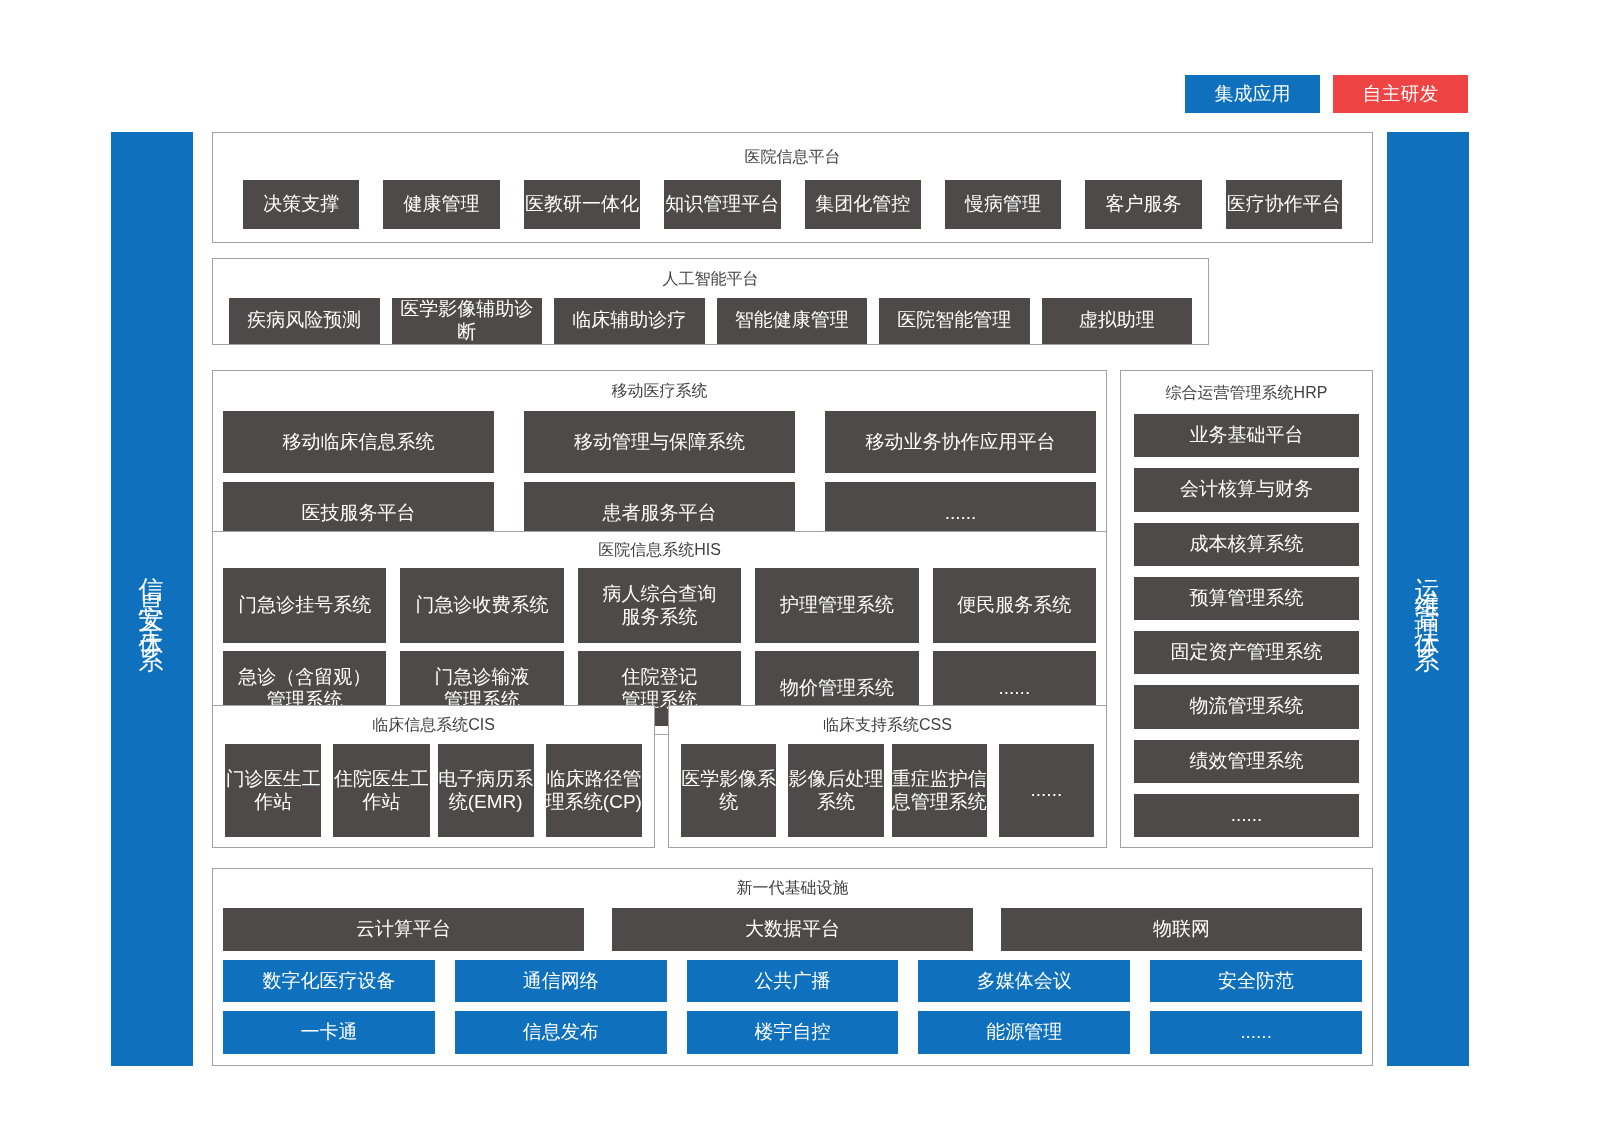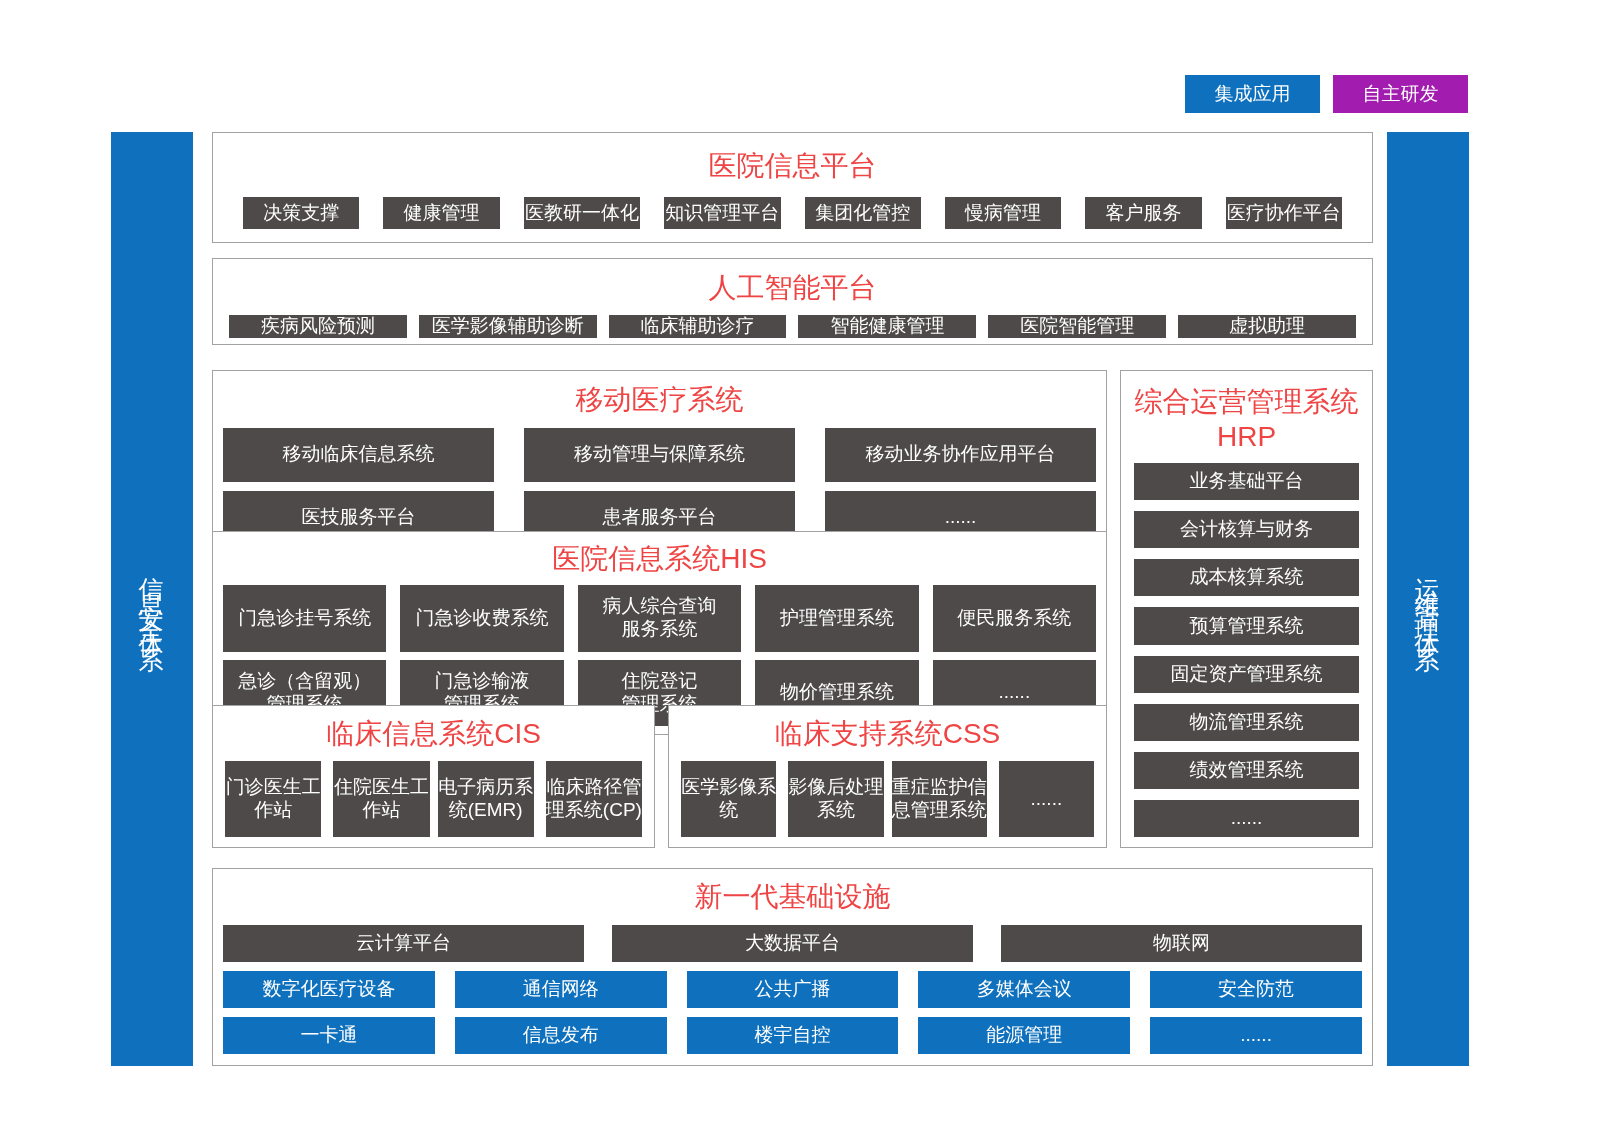--- a/index.html
+++ b/index.html
@@ -4,49 +4,49 @@
 <style>
   * { margin:0; padding:0; box-sizing:border-box; }
   body { background:#ffffff; font-family:"Liberation Sans","DejaVu Sans",sans-serif; }
   .canvas { position:relative; width:1600px; height:1136px; background:#ffffff; overflow:hidden; }
 
   
   .legend { position:absolute; top:75px; left:1185px; display:flex; gap:13px; }
   .legend-item { width:135px; height:38px; display:flex; align-items:center; justify-content:center;
                  color:#ffffff; font-size:19px; }
   .legend-blue { background:#0f71bd; }
-  .legend-dark { background:#a21caf; }
+  .legend-dark { background:#ef4444; }
 
   
   .vbar { position:absolute; top:132px; width:82px; height:934px; background:#0f71bd;
           display:flex; align-items:center; justify-content:center; }
   .vbar span { writing-mode:vertical-rl; color:#ffffff; font-size:25px; letter-spacing:14px; }
   .vbar-left { left:111px; }
   .vbar-right { left:1387px; }
 
   
   .content { position:absolute; left:212px; top:132px; width:1161px; height:934px; }
 
   .sec { position:absolute; background:#ffffff; border:1px solid #a2a2a2;
          display:flex; flex-direction:column; }
-  .sec-title { text-align:center; color:#ef4444; font-size:28px; flex:none; }
+  .sec-title { text-align:center; color:#404040; font-size:16px; flex:none; }
 
   .row { display:flex; }
   .box { background:#4d4a49; color:#ffffff; font-size:19px; line-height:1.2;
          display:flex; align-items:center; justify-content:center; text-align:center;
          white-space:pre-line; flex:1; }
   .box.blue { background:#0f71bd; }
 
   
   .sec-platform { left:0; top:0; width:1161px; height:111px; padding:14px 30px 13px; }
   .sec-platform .sec-title { margin-bottom:12px; }
   .sec-platform .row { gap:24px; flex:1; }
 
   
-  .sec-ai { left:0; top:126px; width:1161px; height:87px; padding:10px 16px 9px; }
+  .sec-ai { left:0; top:126px; width:997px; height:87px; padding:10px 16px 9px; }
   .sec-ai .sec-title { margin-bottom:8px; }
   .sec-ai .row { gap:12px; flex:1; }
 
   
   .sec-mobile { left:0; top:238px; width:895px; height:186px; padding:10px 10px 11px; }
   .sec-mobile .sec-title { margin-bottom:9px; }
   .sec-mobile .rows { display:flex; flex-direction:column; gap:9px; flex:1; }
   .sec-mobile .row { gap:30px; flex:1; }
 
   

